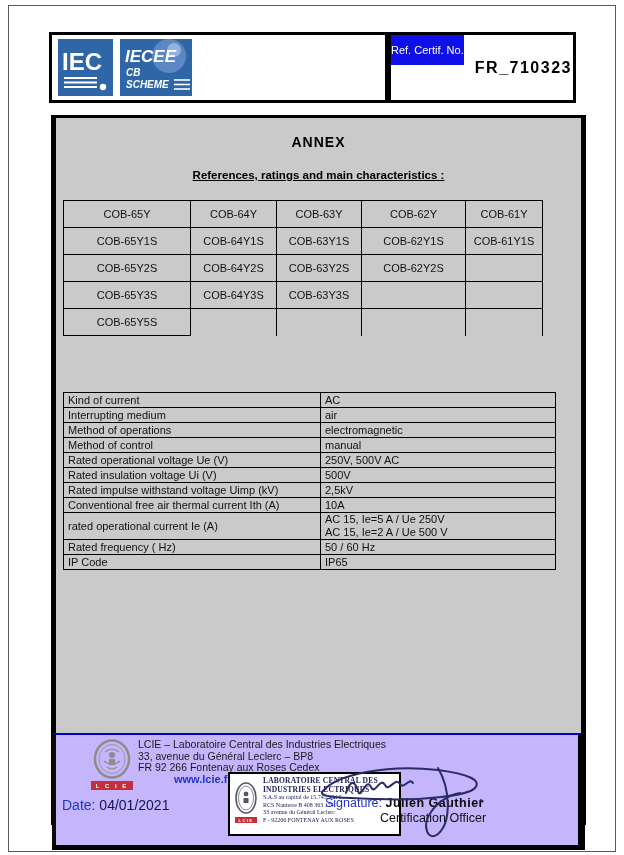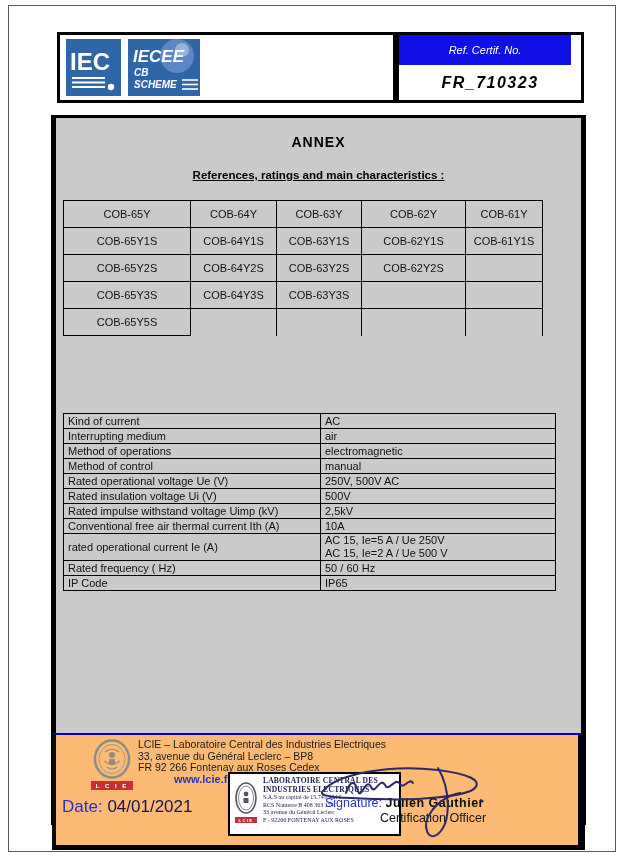--- a/index.html
+++ b/index.html
@@ -1,55 +1,55 @@
 <!DOCTYPE html>
 <html><head>
 <meta charset="utf-8">
 <style>
   html,body{margin:0;padding:0;background:#ffffff;}
   body{font-family:"Liberation Sans",sans-serif;-webkit-font-smoothing:antialiased;}
   .page{position:relative;width:624px;height:855px;background:#fff;overflow:hidden;}
   .frame{position:absolute;left:8px;top:5px;width:606px;height:845px;border:1px solid #5a5a5a;}
 
   
-  .header-box{position:absolute;left:57px;top:32px;width:527px;height:71px;border:3px solid #000;
+  .header-box{position:absolute;left:49px;top:32px;width:527px;height:71px;border:3px solid #000;
               background:#fff;display:flex;box-sizing:border-box;}
   .header-left{width:333px;display:flex;align-items:center;padding-left:6px;box-sizing:border-box;}
   .header-divider{width:6px;background:#000;}
-  .header-right{flex:1;display:flex;flex-direction:column;font-style:italic;}
+  .header-right{flex:1;display:flex;flex-direction:row;}
   .ref-bar{height:30px;background:#0f0fe8;color:#fff;font-size:11px;display:flex;align-items:center;
            justify-content:center;margin-right:10px;}
   .ref-value{flex:1;display:flex;align-items:center;justify-content:center;font-weight:bold;
              font-size:16px;letter-spacing:1.5px;color:#000;}
   .iec-logo{width:55px;height:57px;display:block;}
   .iecee-logo{width:72px;height:57px;display:block;margin-left:7px;}
 
   
   .annex-box{position:absolute;left:51px;top:115px;width:535px;height:710px;background:#cacaca;
              border:3px solid #000;border-left-width:5px;border-right-width:5px;box-sizing:border-box;}
   .annex-title{position:absolute;left:0;right:0;top:16px;text-align:center;font-weight:bold;
                font-size:14px;letter-spacing:1px;color:#000;}
   .annex-subtitle{position:absolute;left:0;right:0;top:51px;text-align:center;font-weight:bold;
                   font-size:11.5px;text-decoration:underline;color:#000;}
   .models-table{position:absolute;left:7px;top:82px;border-collapse:collapse;table-layout:fixed;}
   .models-table td{border:1px solid #000;height:26px;text-align:center;font-size:11px;color:#111;padding:0;overflow:hidden;}
   .models-table td.nb{border-bottom:none;}
-  .char-table{position:absolute;left:7px;top:274px;border-collapse:collapse;table-layout:fixed;margin-top:21px;}
+  .char-table{position:absolute;left:7px;top:274px;border-collapse:collapse;table-layout:fixed;}
   .char-table td{border:1px solid #000;font-size:11px;color:#111;padding:0 4px;height:14px;
                  line-height:13px;vertical-align:middle;overflow:hidden;}
   .char-table td.val{white-space:pre-line;}
 
   
-  .footer-box{position:absolute;left:52px;top:733px;width:533px;height:117px;background:#fdba74;
+  .footer-box{position:absolute;left:52px;top:733px;width:533px;height:117px;background:#c4b5fd;
               border-top:2px solid #0000c8;border-left:4px solid #0a0a0a;border-right:7px solid #000;
               border-bottom:5px solid #000;box-sizing:border-box;}
   .seal{position:absolute;left:29px;top:4px;width:54px;height:52px;}
   .addr{position:absolute;left:82px;top:4px;font-size:10.5px;line-height:11.5px;color:#1a1a1a;}
   .addr .site{color:#2233cc;font-weight:bold;font-size:11px;text-decoration:none;margin-left:36px;}
-  .date-line{position:absolute;left:6px;top:62px;font-size:17px;}
+  .date-line{position:absolute;left:6px;top:62px;font-size:14px;}
   .date-label{color:#2233cc;}
   .date-value{color:#15154d;}
   .stamp{position:absolute;left:172px;top:37px;width:173px;height:64px;border:2px solid #000;
          background:#fff;box-sizing:border-box;z-index:1;}
   .stamp-seal{position:absolute;left:3px;top:5px;width:26px;height:50px;}
   .stamp-text{position:absolute;left:33px;top:2px;font-family:"Liberation Serif",serif;color:#20205a;}
   .stamp-title{font-size:7.5px;font-weight:bold;line-height:9px;letter-spacing:.2px;}
   .stamp-small{font-size:6px;line-height:7.5px;}
   .sig-line{position:absolute;left:269px;top:61px;font-size:12.5px;z-index:3;white-space:nowrap;}
   .sig-label{color:#2233cc;text-align:right;}

